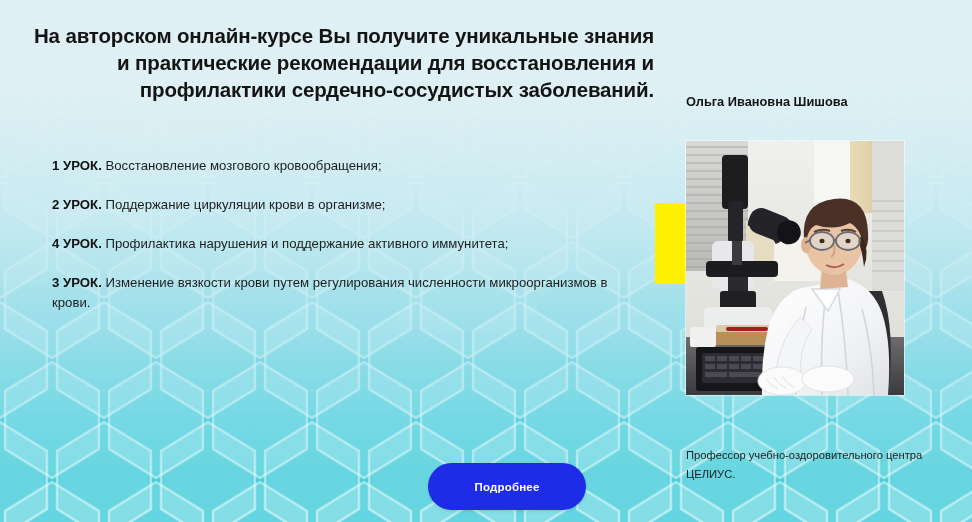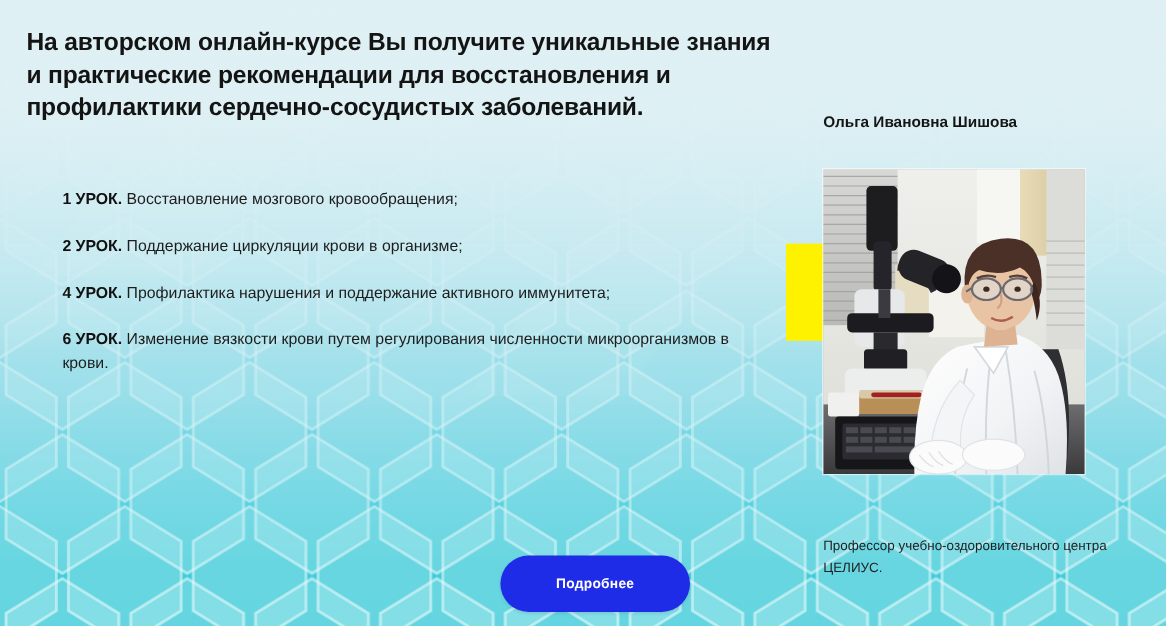--- a/index.html
+++ b/index.html
@@ -30,41 +30,41 @@
   .hexlayer svg{position:absolute;left:0;top:0;}
   .fadeTop{
     position:absolute;left:0;top:0;width:972px;height:300px;
     background:linear-gradient(180deg,rgba(223,240,244,.93) 0%,rgba(223,240,244,.80) 28%,rgba(214,238,243,.45) 62%,rgba(214,238,243,0) 100%);
     pointer-events:none;
   }
 
   
   .headline{
     position:absolute;left:22px;top:22px;width:632px;
-    text-align:left;
+    text-align:right;
     font-size:20.5px;line-height:27px;font-weight:bold;
     color:#141414;
     letter-spacing:-0.15px;
   }
 
   
   .lessons{
     position:absolute;left:52px;top:156px;width:590px;
   }
   .lesson{
     font-size:13.2px;line-height:20px;color:#1d1d1d;
     margin-bottom:19px;
   }
   .lesson:last-child{margin-bottom:0;}
   .lesson .num{font-weight:bold;color:#111;}
   .lesson .txt{font-weight:normal;}
 
   
   .cta{
-    position:absolute;left:417px;top:463px;width:158px;height:47px;
+    position:absolute;left:428px;top:463px;width:158px;height:47px;
     background:#1e2ce8;border:none;border-radius:24px;
     color:#ffffff;font-size:11.5px;font-weight:bold;
     letter-spacing:.2px;
     cursor:pointer;
     display:flex;align-items:center;justify-content:center;
     box-shadow:0 1px 3px rgba(0,0,0,.12);
     font-family:"Liberation Sans","DejaVu Sans",sans-serif;
   }
 
   
@@ -135,21 +135,21 @@
     <div class="lesson">
       <span class="num">2 УРОК.</span><span class="txt"> Поддержание циркуляции крови в организме;</span>
     </div>
 
 
     <div class="lesson">
       <span class="num">4 УРОК.</span><span class="txt"> Профилактика нарушения и поддержание активного иммунитета;</span>
     </div>
 
     <div class="lesson">
-      <span class="num">6 УРОК.</span><span class="txt"> Изменение вязкости крови путем регулирования численности микроорганизмов в крови.</span>
+      <span class="num">3 УРОК.</span><span class="txt"> Изменение вязкости крови путем регулирования численности микроорганизмов в крови.</span>
     </div>
 
   </div>
 
   <button class="cta">Подробнее</button>
 
   <div class="author-head">
     <div>Ольга Ивановна Шишова</div>
   </div>
 

